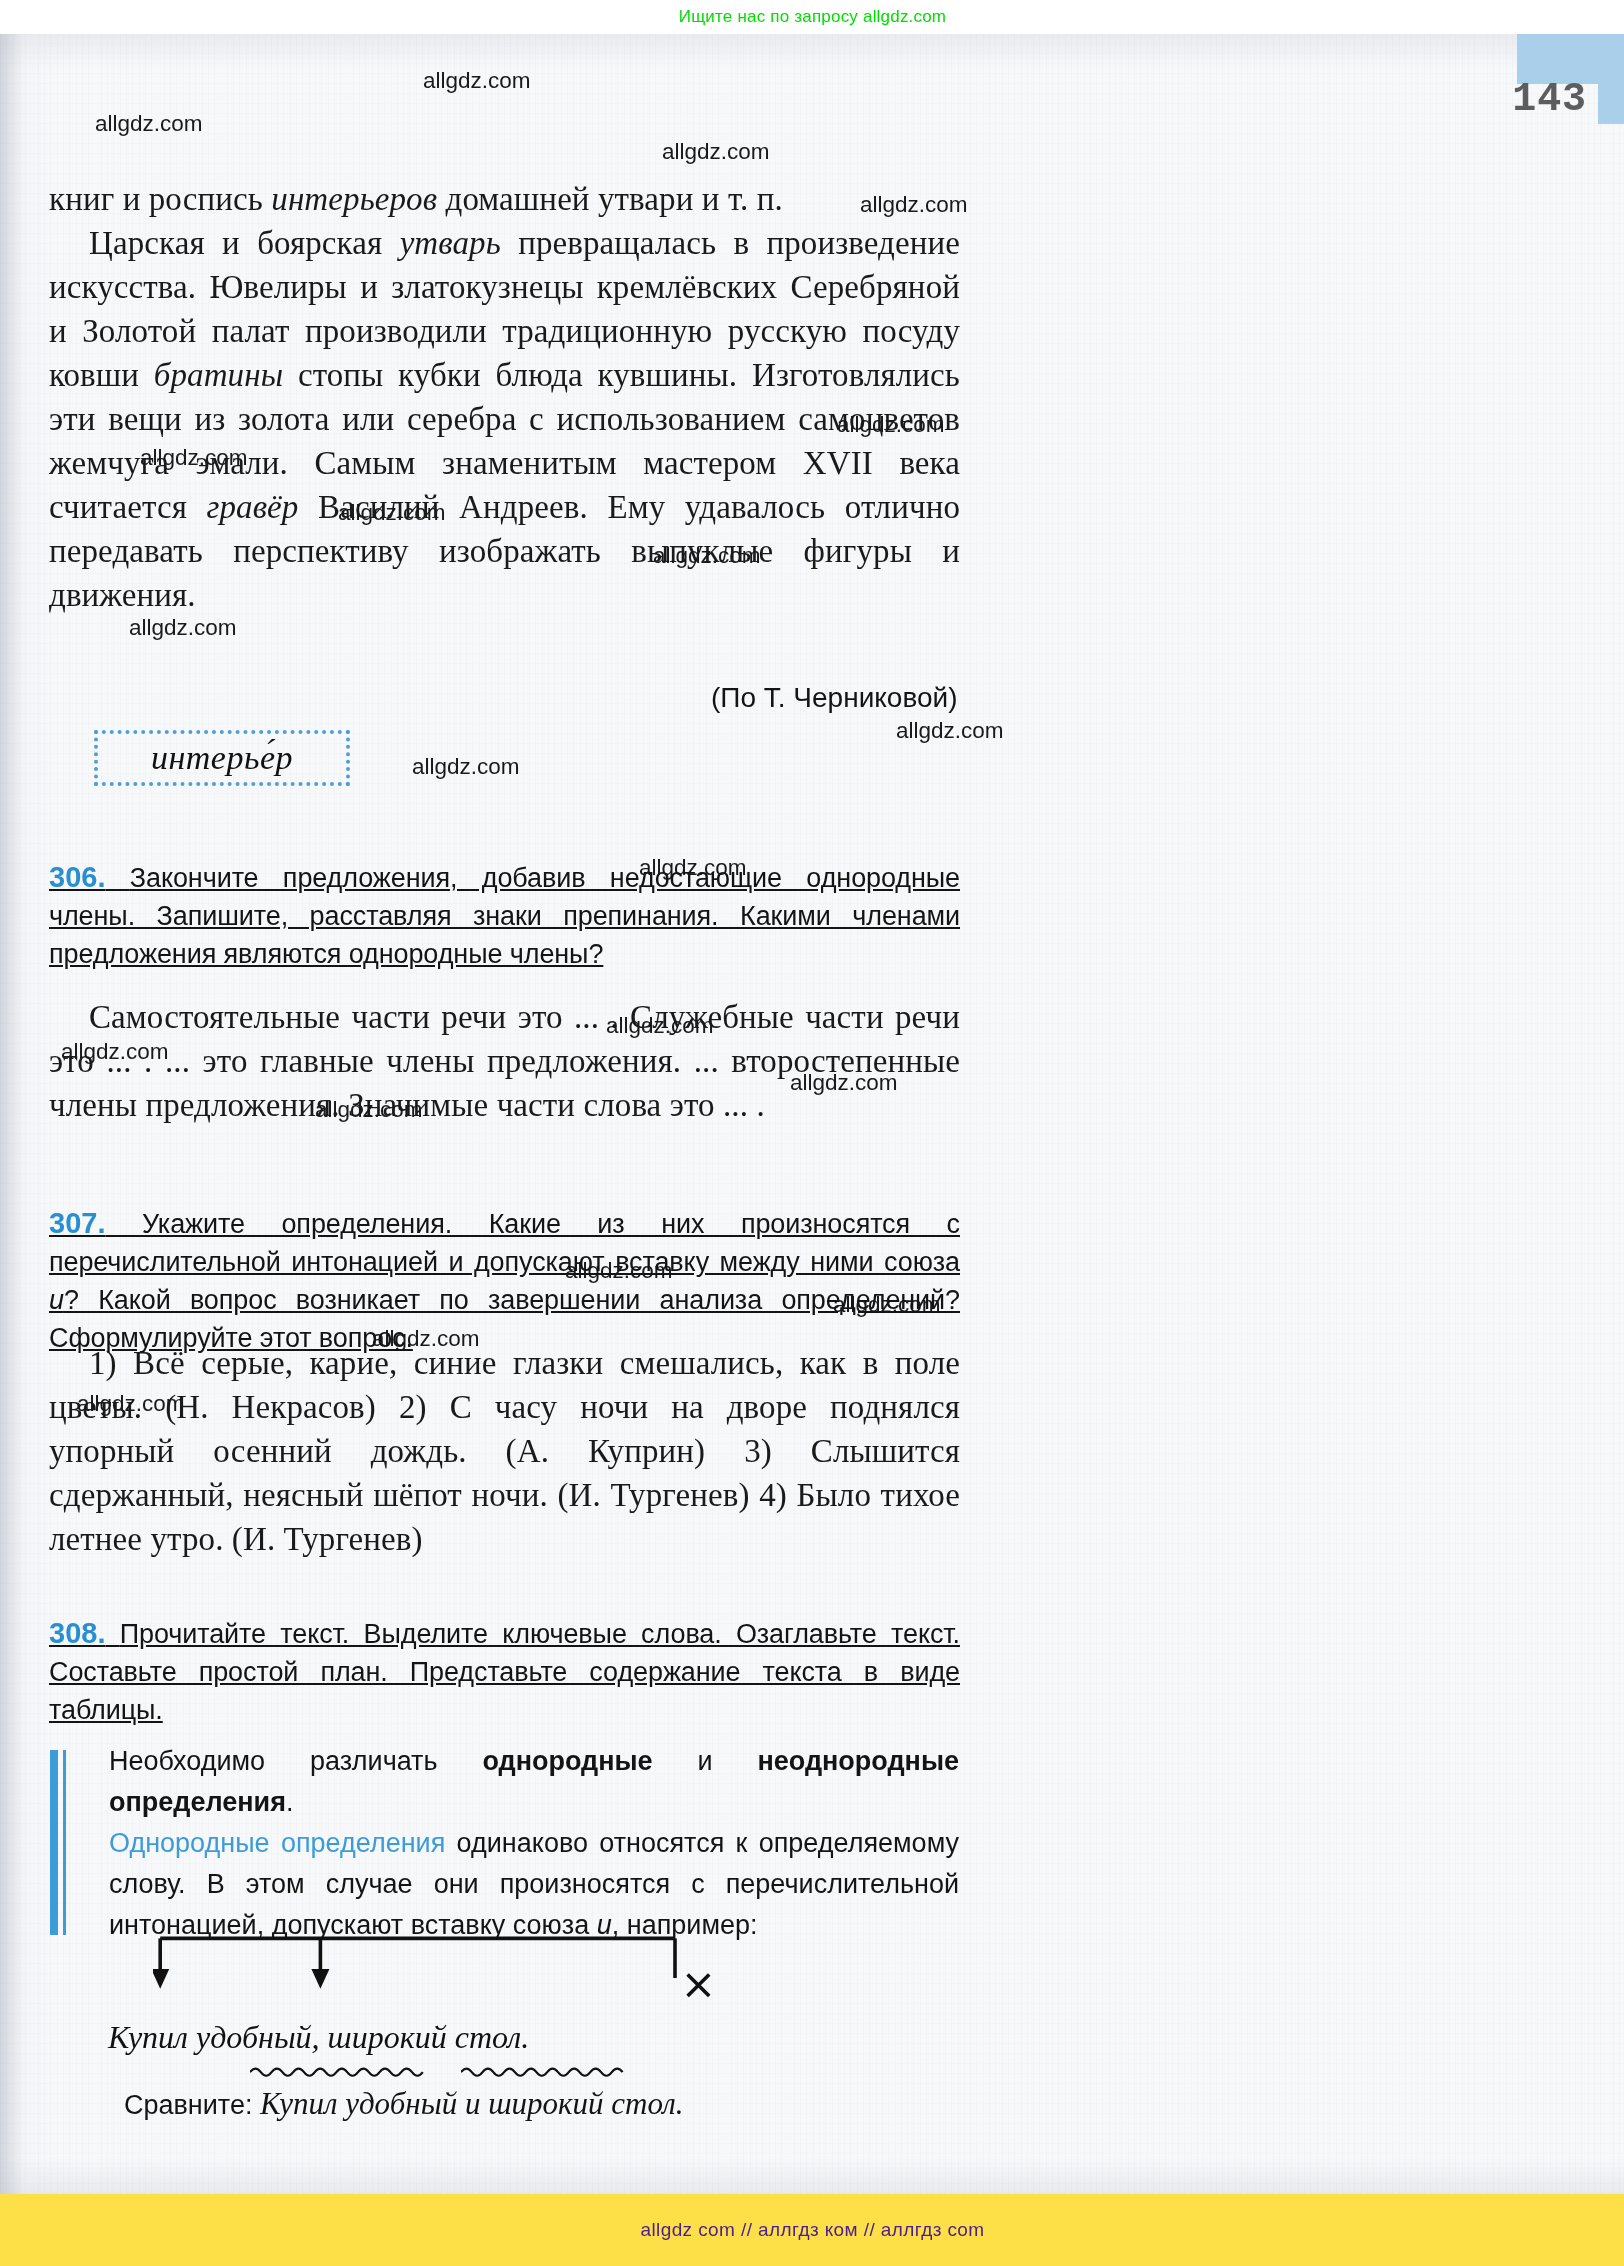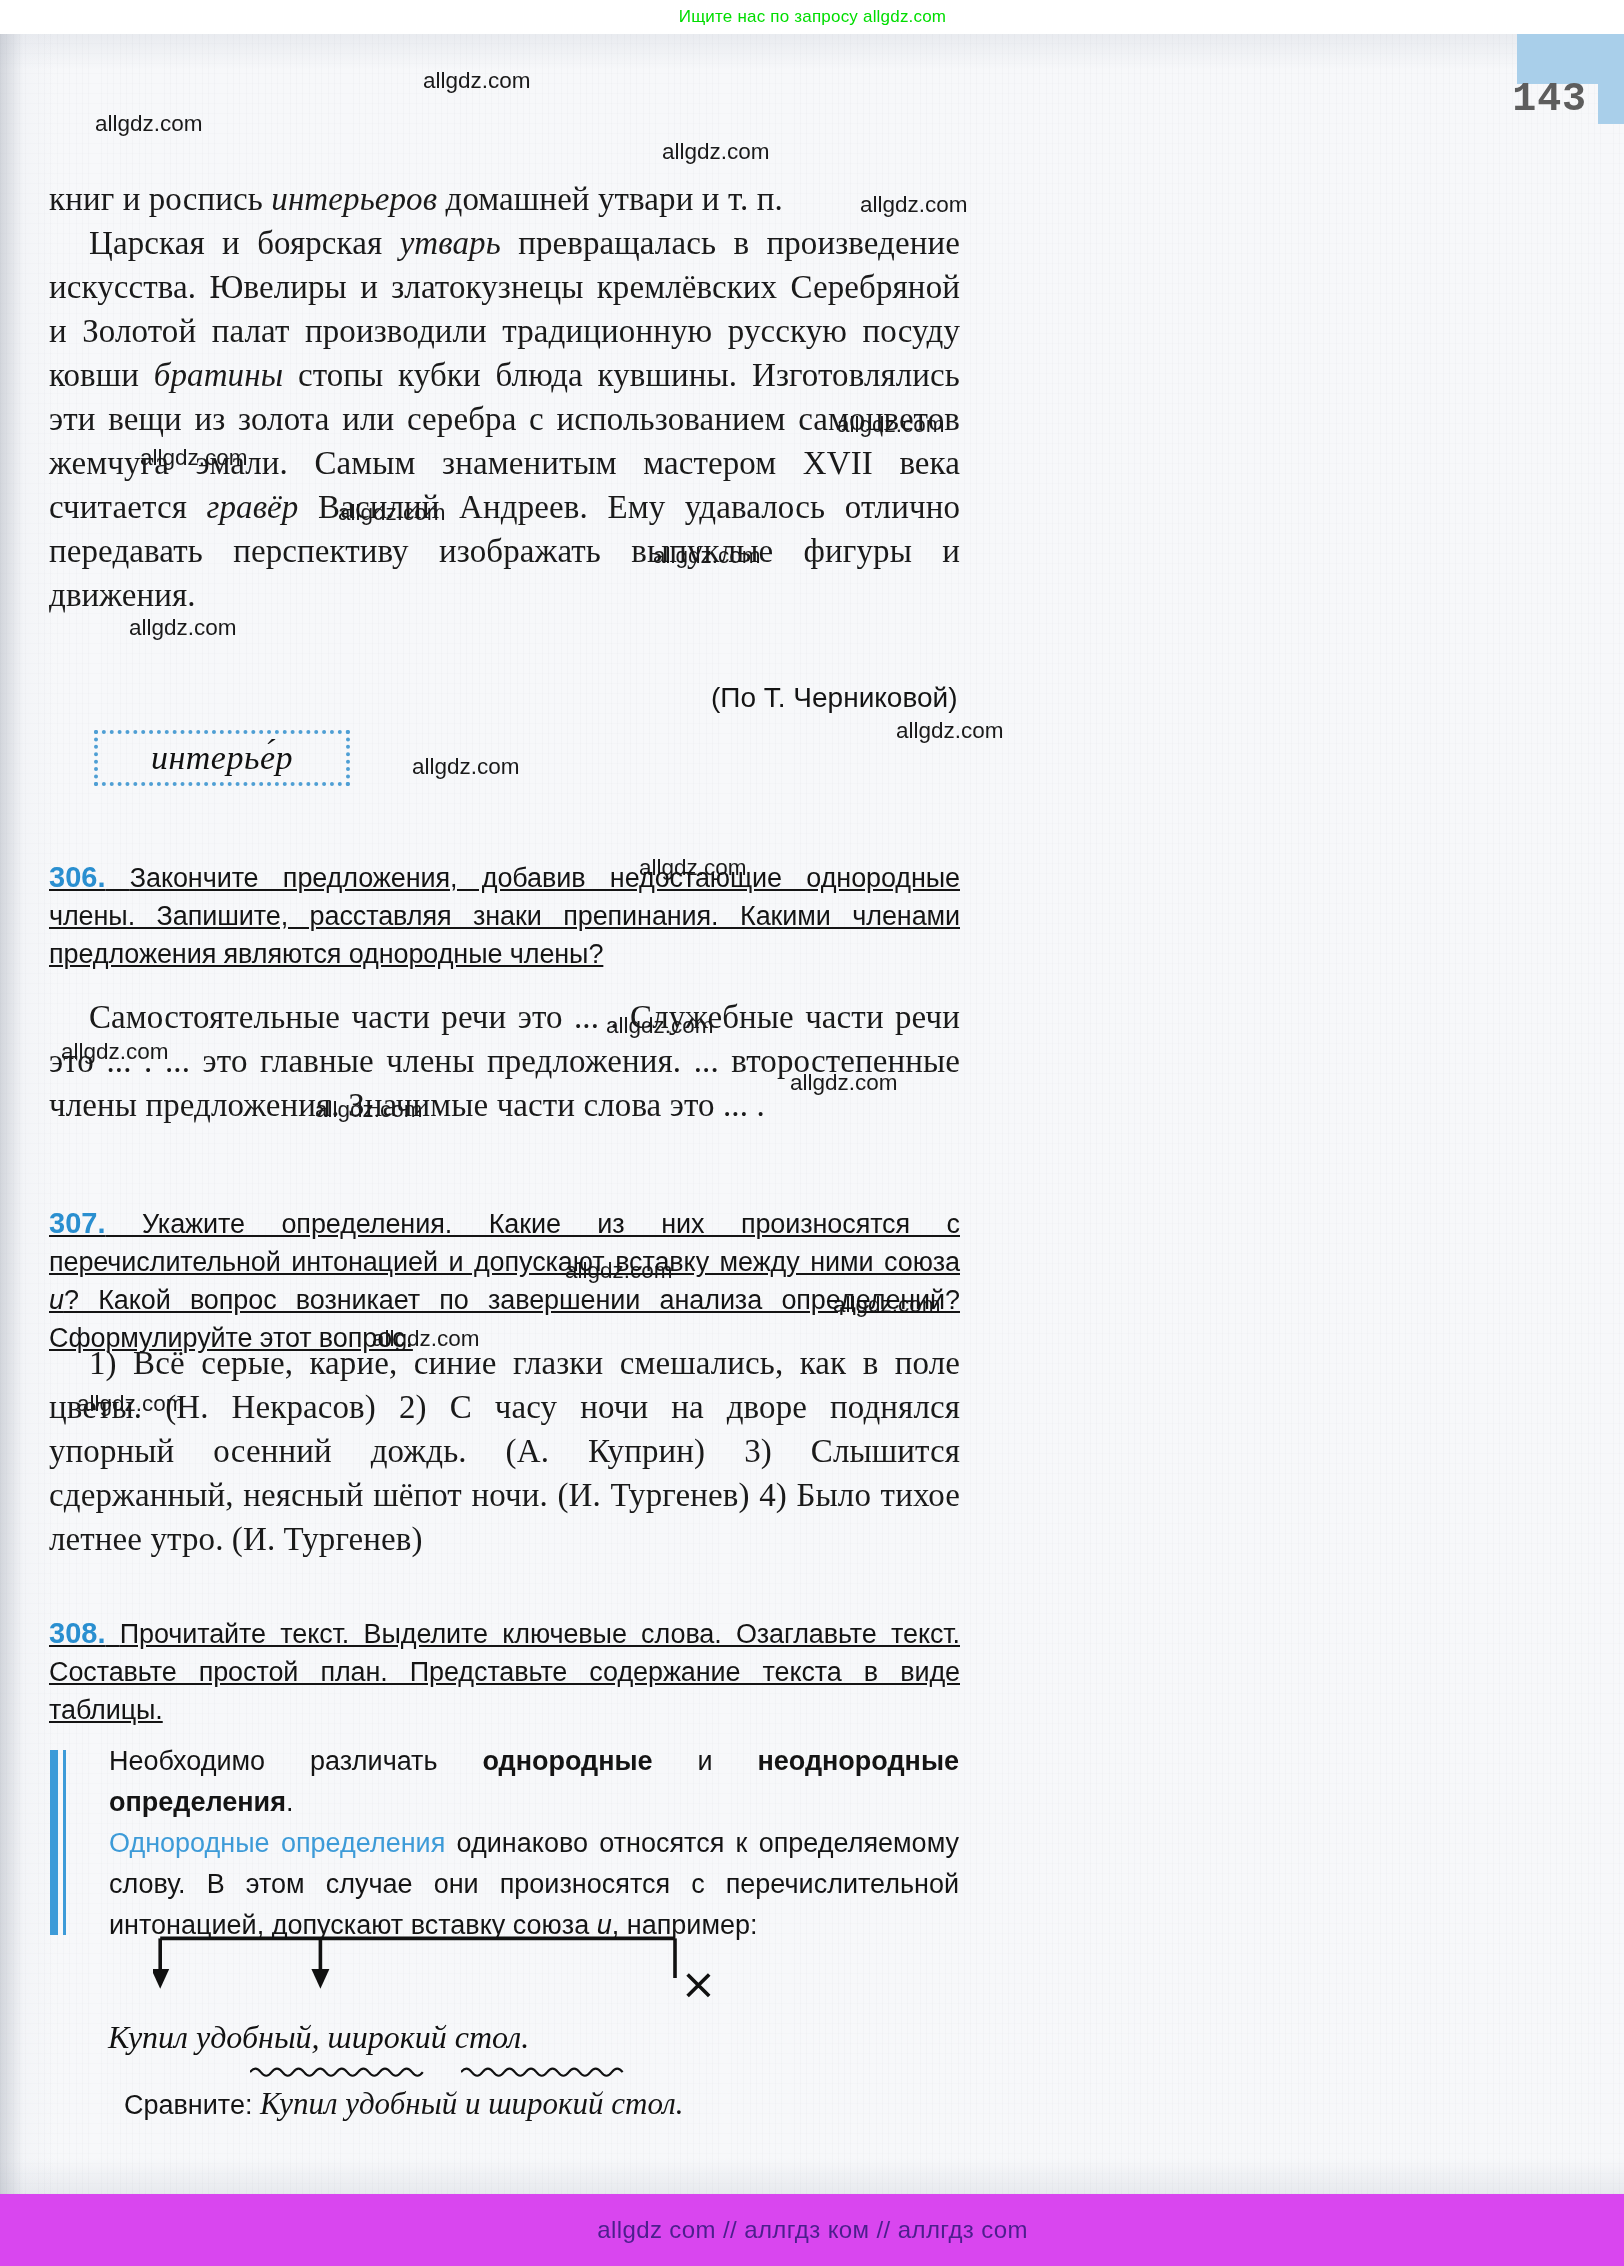--- a/index.html
+++ b/index.html
@@ -180,24 +180,24 @@
   }
   #compare-line i{
     font-family:"Liberation Serif", serif;
     font-style:italic;
     font-size:31px;
   }
 
   
   #footer{
     position:absolute; left:0; top:2194px; width:1625px; height:72px;
-    background:#d946ef;
+    background:#fde047;
     text-align:center;
     font-family:"Liberation Sans", sans-serif;
-    font-size:24px;
+    font-size:19px;
     color:#4b1f8c;
     line-height:72px;
     letter-spacing:0.4px;
   }
 </style>
 </head>
 <body>
 
 <div id="top-banner">
   <span>Ищите нас по запросу allgdz.com</span>

